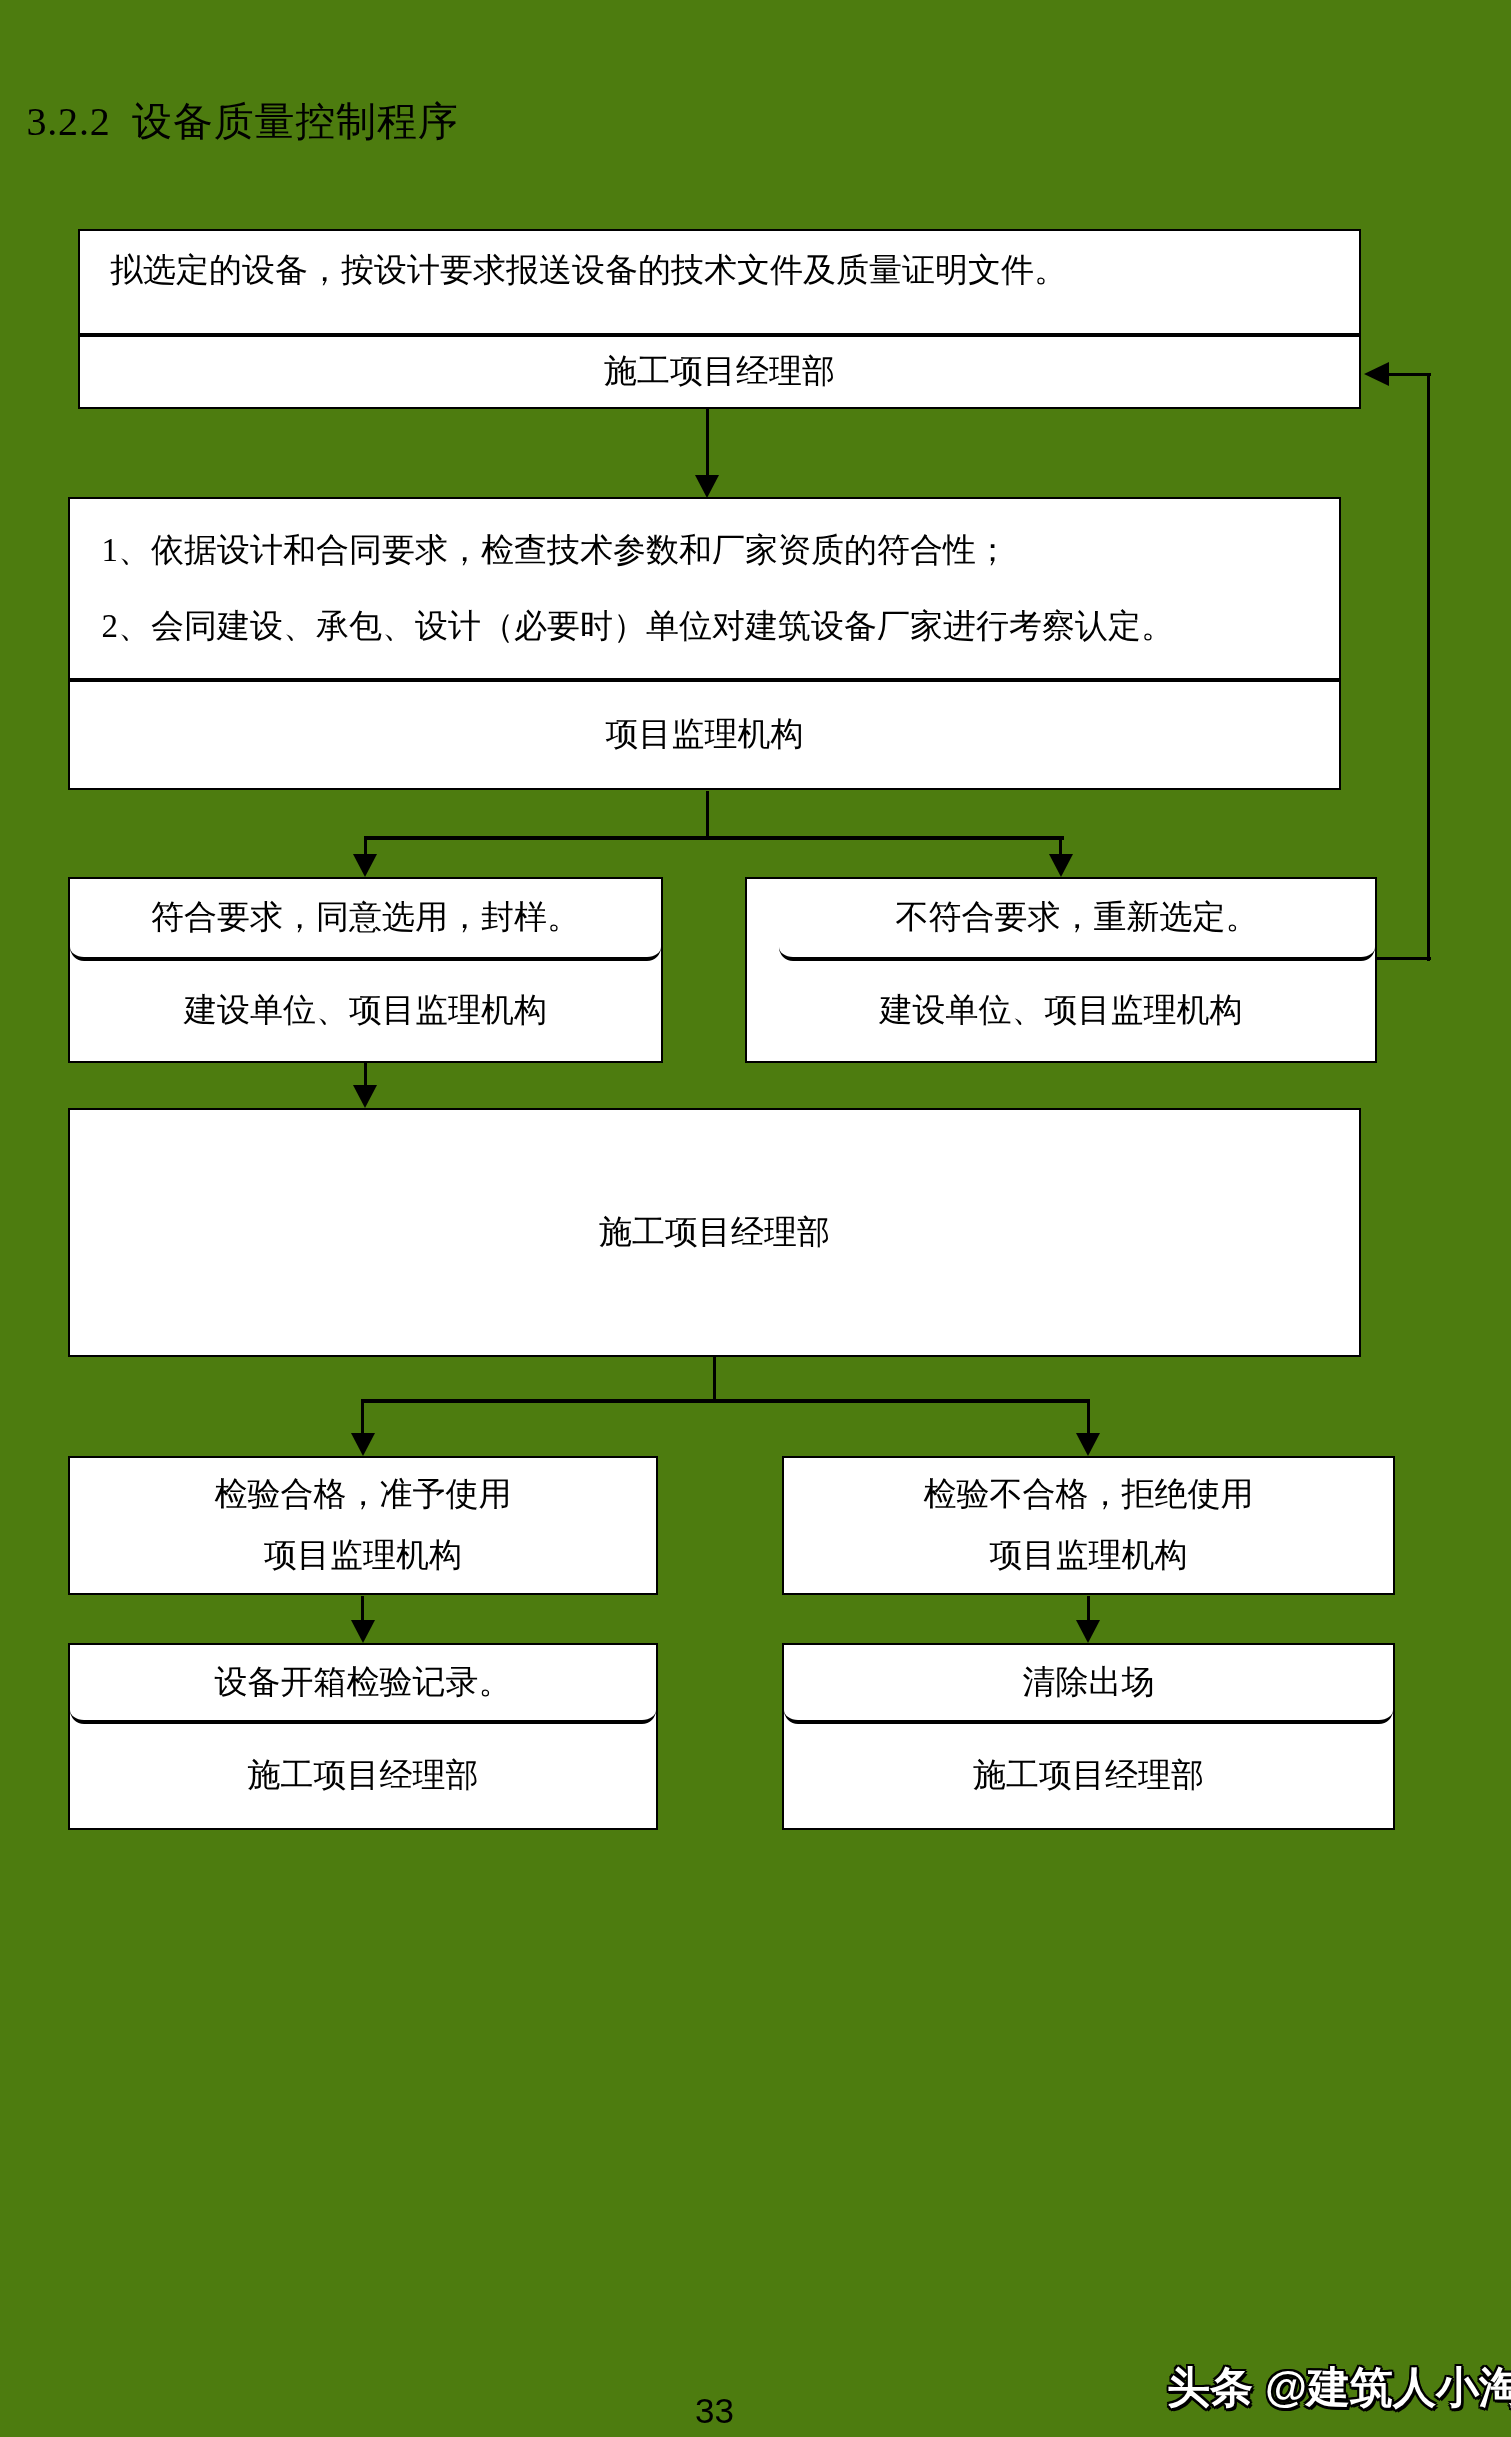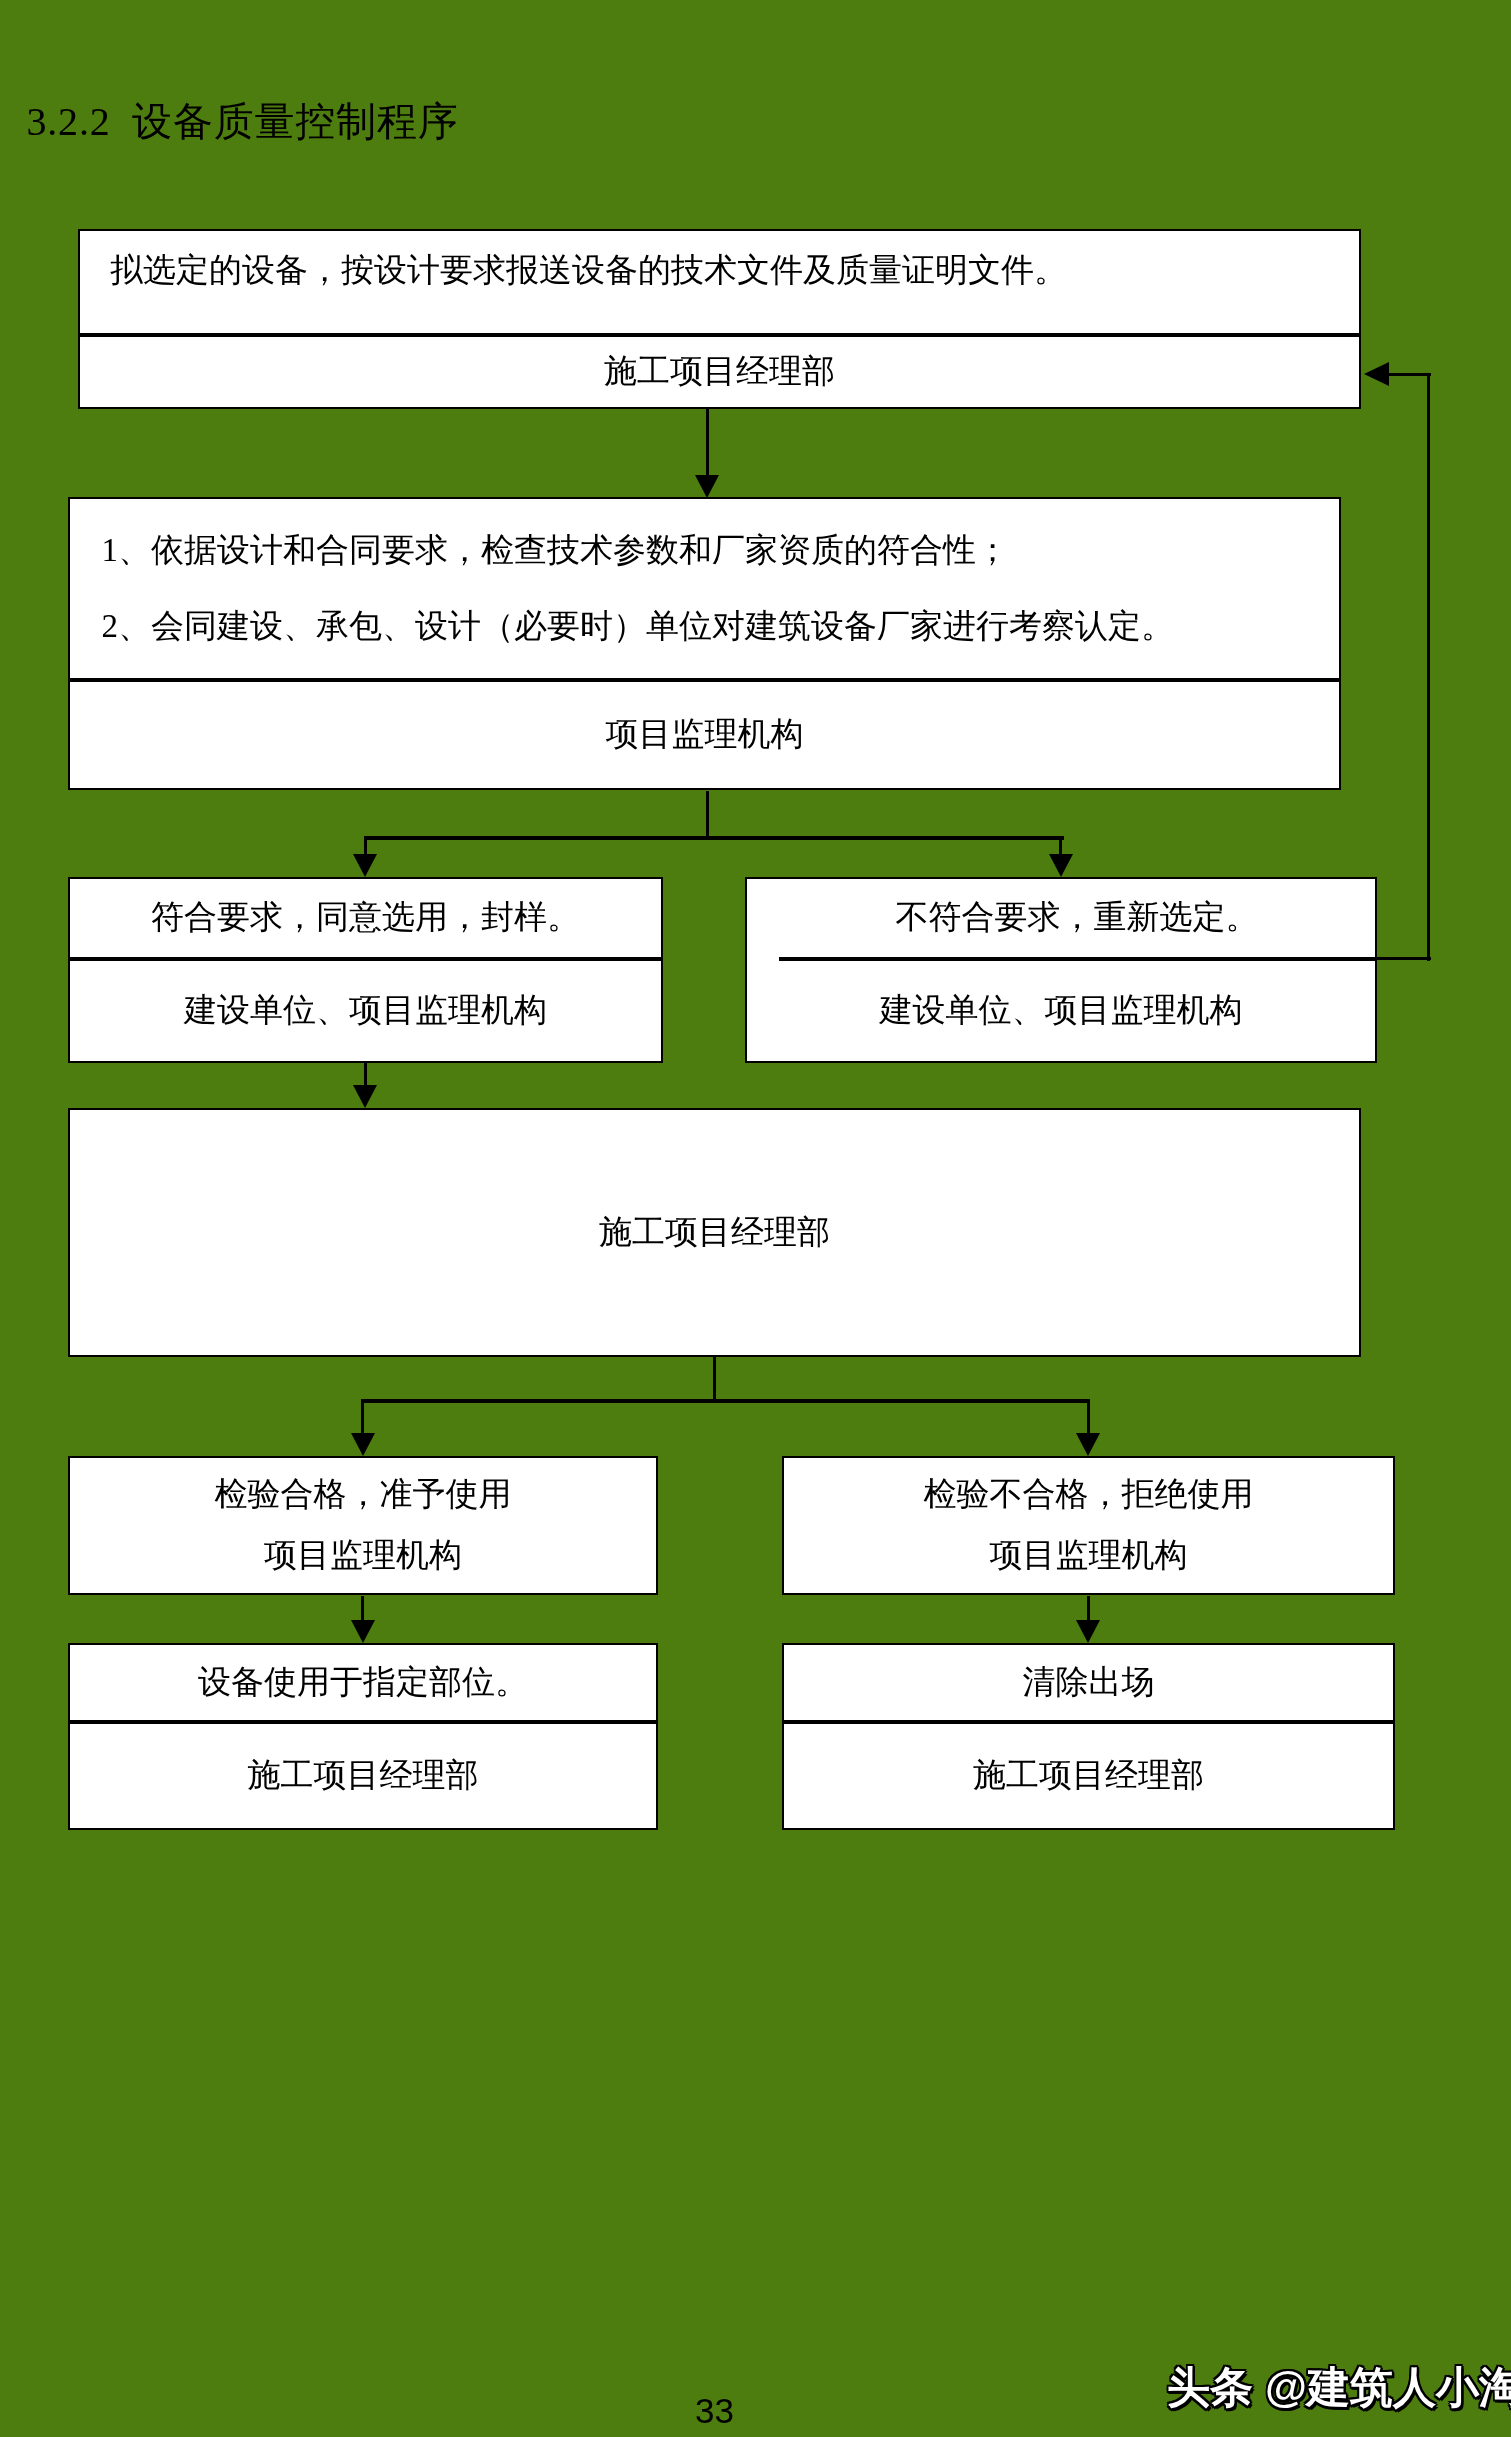--- a/index.html
+++ b/index.html
@@ -26,21 +26,21 @@
     display:flex;flex-direction:column;
   }
   .cell{
     box-sizing:border-box;
     font-size:33px;line-height:1.2;
     display:flex;flex-direction:column;justify-content:center;
   }
   .cell.divided{border-bottom:4.1px solid #000;}
   .cell.grow{flex:1;}
   .cell.left{align-items:flex-start;text-align:left;}
-  .cell.center{align-items:center;text-align:center;}
+  .cell.center{align-items:center;text-align:center;border-radius:14px;}
   .cell p{margin:0;}
   .vline,.hline{position:absolute;background:#000;}
   .arrow-down{
     position:absolute;width:0;height:0;
     border-left:12.4px solid transparent;
     border-right:12.4px solid transparent;
     border-top:23px solid #000;
   }
   .arrow-left{
     position:absolute;width:0;height:0;
@@ -142,21 +142,21 @@
       <p>项目监理机构</p>
     </div>
   </div>
 
   <div class="vline" style="left:361px;top:1596px;width:3.3px;height:24px;"></div>
   <div class="arrow-down" style="left:351px;top:1620px;"></div>
   <div class="vline" style="left:1087px;top:1596px;width:3.3px;height:24px;"></div>
   <div class="arrow-down" style="left:1076px;top:1620px;"></div>
 
   <div class="box" style="left:68px;top:1643px;width:590px;height:187px;">
-    <div class="cell divided center" style="height:79px;">设备使用于指定部位。</div>
+    <div class="cell divided center" style="height:79px;">设备开箱检验记录。</div>
     <div class="cell grow center">施工项目经理部</div>
   </div>
 
   <div class="box" style="left:782px;top:1643px;width:613px;height:187px;">
     <div class="cell divided center" style="height:79px;">清除出场</div>
     <div class="cell grow center">施工项目经理部</div>
   </div>
 
   <div class="page-number">33</div>
   <div class="watermark">头条 @建筑人小淘</div>

